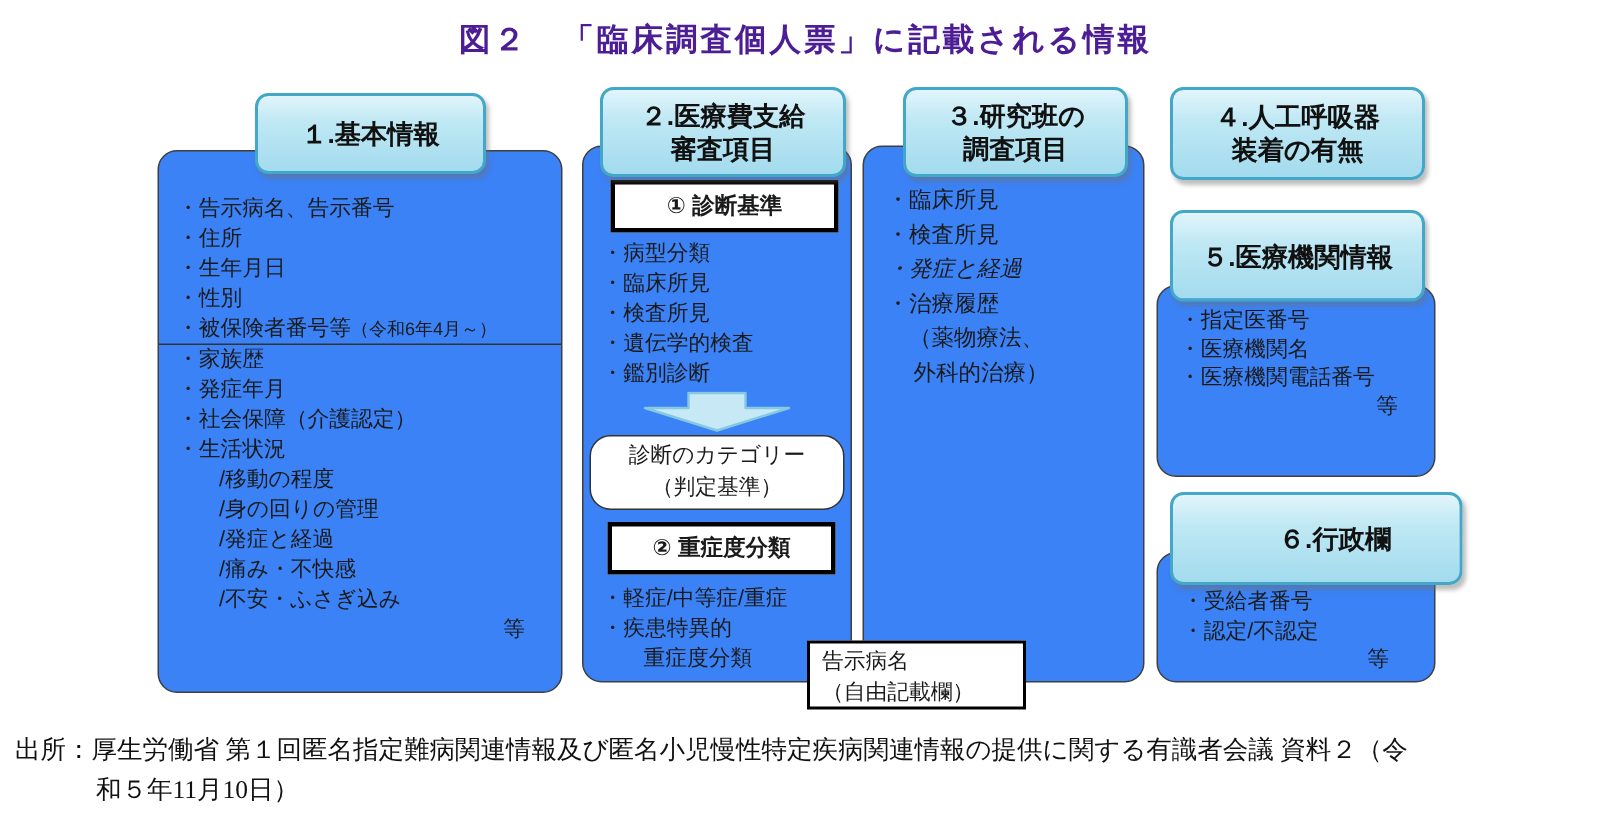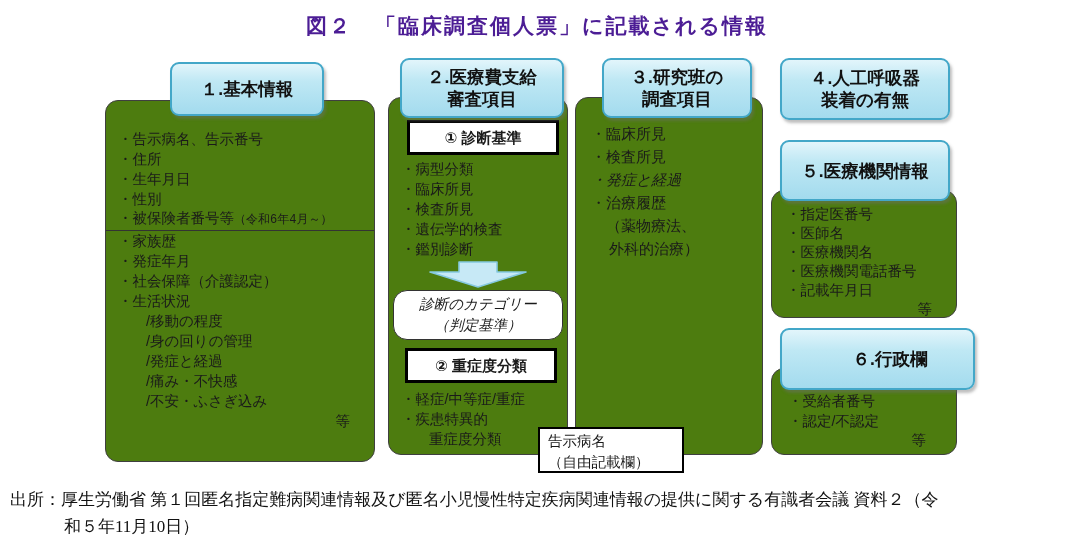--- a/index.html
+++ b/index.html
@@ -15,26 +15,26 @@
   
   .hdr{
     position:absolute;z-index:3;border:2px solid #43a7c8;border-radius:9px;
     background:linear-gradient(to bottom,#e2f5fb 0%,#bfe8f4 35%,#a3dbee 100%);
     box-shadow:2px 3px 3px rgba(110,110,110,.45);
     display:flex;flex-direction:column;justify-content:center;align-items:center;
     font-weight:bold;font-size:17.5px;line-height:22px;color:#111;text-align:center;
   }
   
   .panel{
-    position:absolute;z-index:1;background:#4d7c0f;border:1.6px solid #3f3f3f;
+    position:absolute;z-index:1;background:#3b82f6;border:1.6px solid #3f3f3f;
     border-radius:13px;box-sizing:border-box;font-size:14.5px;color:#1a1a1a;
   }
   .row{line-height:20px;padding-left:12px;white-space:nowrap;}
   .row-sub{line-height:20px;padding-left:40px;white-space:nowrap;}
-  .row-underline{border-bottom:1.3px solid #333;font-family:Liberation Mono, monospace;}
+  .row-underline{border-bottom:1.3px solid #333;}
   .note-small{font-size:12px;}
   .etc{line-height:20px;text-align:right;padding-right:24px;}
   
   .thickbox{
     border:3px solid #000;background:#fff;text-align:center;
     font-weight:bold;font-size:15px;line-height:29px;height:29px;
   }
   .roundbox{
     border:1.5px solid #333;border-radius:14px;background:#fff;text-align:center;
     font-size:14.5px;line-height:21px;padding:3px 0;
@@ -89,21 +89,21 @@
   <div class="panel" style="left:388px;top:97px;width:180px;height:358px;">
     <div class="thickbox" style="margin:22px 8px 4px 18px;">① 診断基準</div>
     <div class="row">・病型分類</div>
     <div class="row">・臨床所見</div>
     <div class="row">・検査所見</div>
     <div class="row">・遺伝学的検査</div>
     <div class="row">・鑑別診断</div>
     <svg class="arrow-wrap" width="104" height="27" viewBox="0 0 104 27">
       <path d="M33 1 L71 1 L71 11 L100 11 L52 26 L4 11 L33 11 Z" fill="#c7e9f6" stroke="#85c9e0" stroke-width="1.6" stroke-linejoin="round"></path>
     </svg>
-    <div class="roundbox" style="margin:0 4px;font-style:italic;">
+    <div class="roundbox" style="margin:0 4px;">
       <div>診断のカテゴリー</div>
       <div>（判定基準）</div>
     </div>
     <div class="thickbox" style="margin:8px 10px 6px 16px;">② 重症度分類</div>
     <div class="row">・軽症/中等症/重症</div>
     <div class="row">・疾患特異的</div>
     <div class="row-sub">重症度分類</div>
   </div>
 
   <div class="hdr" style="left:602px;top:58px;width:146px;height:56px;">
@@ -122,24 +122,22 @@
   <div class="hdr" style="left:780px;top:58px;width:166px;height:58px;">
     <span>４.人工呼吸器</span>
     <span>装着の有無</span>
   </div>
 
   <div class="hdr" style="left:780px;top:140px;width:166px;height:57px;">
     <span>５.医療機関情報</span>
   </div>
   <div class="panel" style="left:771px;top:190px;width:186px;height:128px;padding-top:14px;">
     <div class="row" style="line-height:19px;padding-left:14px;">・指定医番号</div>
-    <div class="row" style="line-height:19px;padding-left:14px;">・医師名</div>
     <div class="row" style="line-height:19px;padding-left:14px;">・医療機関名</div>
     <div class="row" style="line-height:19px;padding-left:14px;">・医療機関電話番号</div>
-    <div class="row" style="line-height:19px;padding-left:14px;">・記載年月日</div>
     <div class="etc" style="line-height:18px;">等</div>
   </div>
 
   <div class="hdr" style="left:780px;top:328px;width:166px;height:58px;padding-left:25px;">
     <span>６.行政欄</span>
   </div>
   <div class="panel" style="left:771px;top:368px;width:186px;height:87px;padding-top:22px;">
     <div class="row" style="padding-left:16px;">・受給者番号</div>
     <div class="row" style="padding-left:16px;">・認定/不認定</div>
     <div class="etc" style="line-height:19px;padding-right:30px;">等</div>

